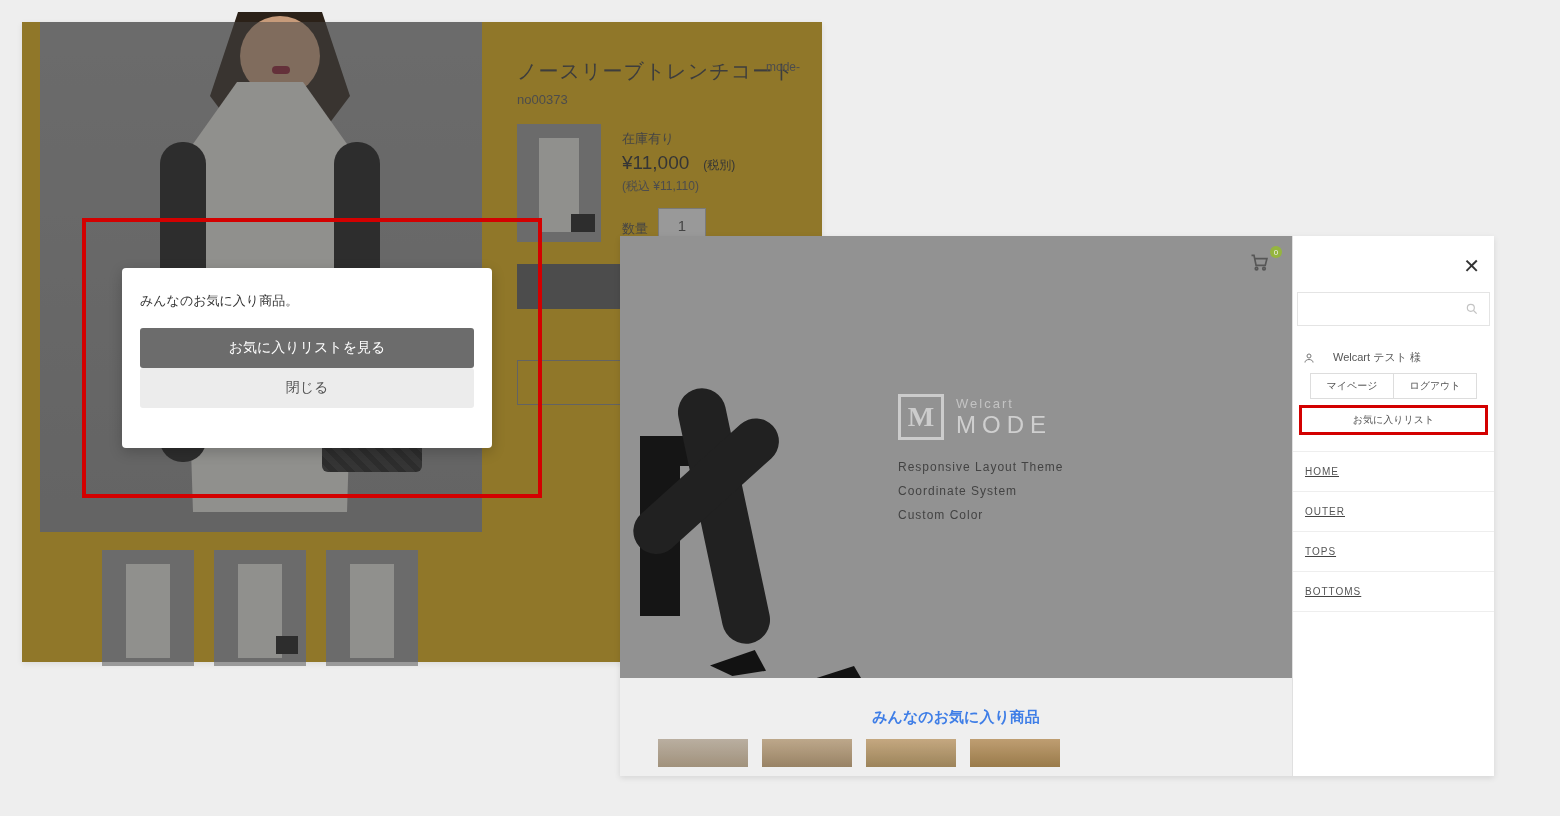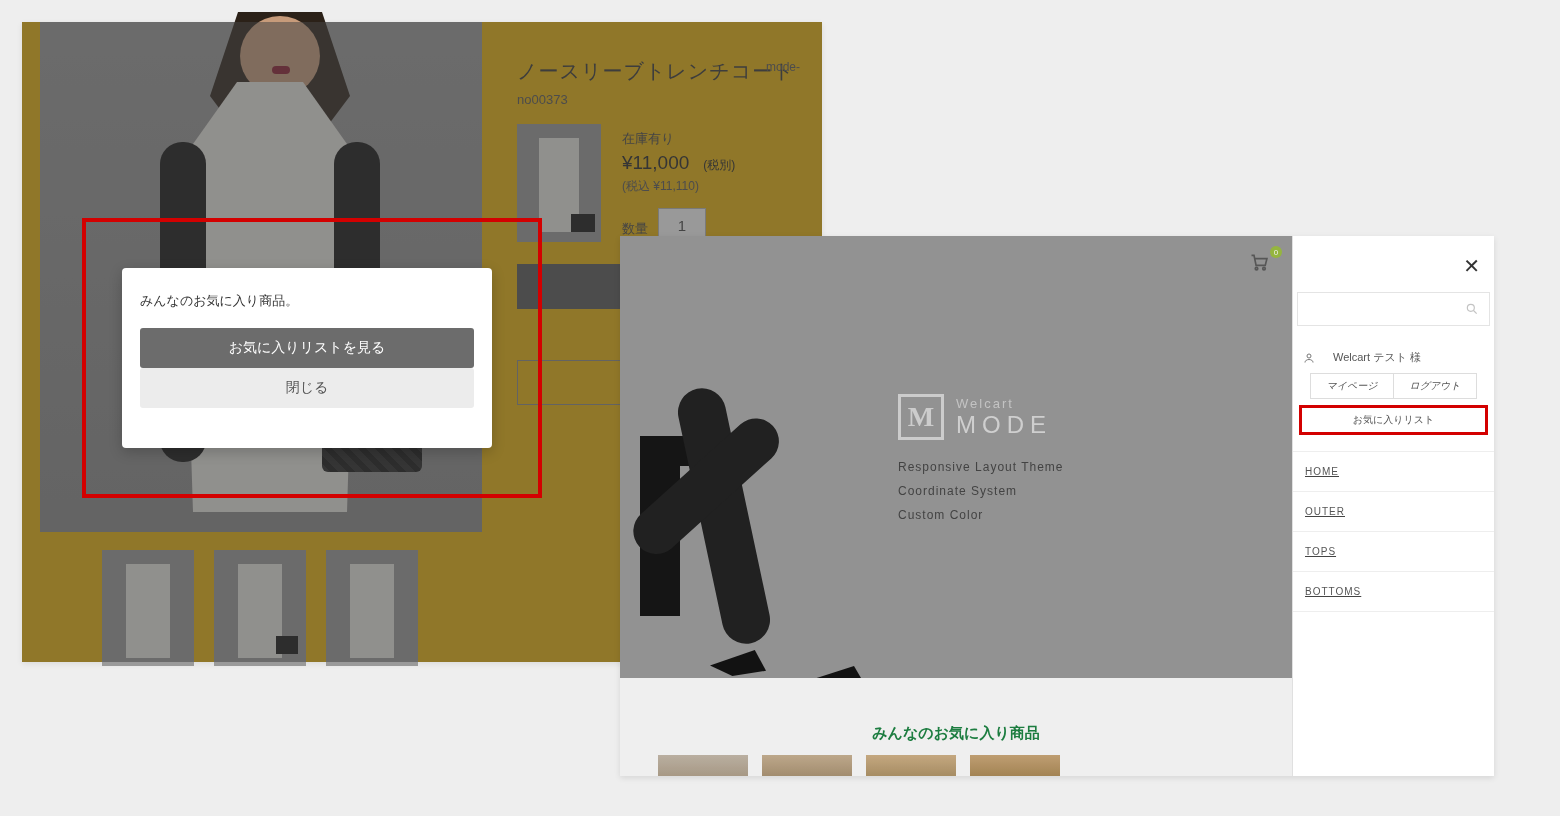--- a/index.html
+++ b/index.html
@@ -152,21 +152,21 @@
   width:46px; height:46px; border:3px solid #d8d8d8; display:flex; align-items:center; justify-content:center;
   font-size:28px; font-weight:600; color:#d8d8d8; font-family:Georgia,serif;
 }
 .hero-brand .l1{font-size:13px; letter-spacing:2px; color:#cfcfcf;}
 .hero-brand .l2{font-size:24px; letter-spacing:6px; color:#dcdcdc; font-weight:300;}
 .hero-tag{font-size:12px; letter-spacing:1px; color:#404040; margin-top:10px;}
 
 .hero-bottom-strip{
   position:absolute; left:0; bottom:0; width:100%; height:98px; background:#fff;
 }
-.hero-bottom-title{ text-align:center; padding-top:30px; font-size:15px; font-weight:600; color:#15803d;margin-top:16px;}
+.hero-bottom-title{ text-align:center; padding-top:30px; font-size:15px; font-weight:600; color:#3b82f6;}
 .hero-bottom-thumbs{ display:flex; gap:14px; justify-content:flex-start; padding:12px 38px 0;}
 .hb-thumb{width:90px; height:28px; background:#b0b0b0; overflow:hidden;}
 .hb-thumb.t1{background:linear-gradient(#c4b8a8,#a8977f);}
 .hb-thumb.t2{background:linear-gradient(#c8b090,#9f8766);}
 .hb-thumb.t3{background:linear-gradient(#d0b084,#a3885a);}
 .hb-thumb.t4{background:linear-gradient(#caa574,#a07e48);}
 
 .cart-icon-wrap{ position:absolute; right:14px; top:16px; width:30px; height:30px;}
 .cart-icon { width:22px; height:20px; position:relative;}
 .cart-icon svg{width:22px;height:20px;}
@@ -179,21 +179,21 @@
 .sidebar {
   width:202px; background:#fff; border-left:1px solid #e0e0e0; position:relative; font-size:11px; color:#444;
 }
 .close-x{ position:absolute; right:14px; top:18px; cursor:pointer; font-size:20px; color:#333;}
 .search-row{
   margin:56px 4px 0; height:34px; border:1px solid #e4e4e4; display:flex; align-items:center; justify-content:flex-end; padding-right:10px;
 }
 .search-row svg{width:14px;height:14px;opacity:0.5;}
 .user-row{ margin:24px 10px 8px; display:flex; align-items:center; gap:18px; color:#555;}
 .user-row svg{width:12px;height:12px;}
-.user-btns{ display:flex; gap:0; margin:0 17px;font-style:italic;}
+.user-btns{ display:flex; gap:0; margin:0 17px;}
 .user-btn{ flex:1; height:26px; border:1px solid #ddd; display:flex; align-items:center; justify-content:center; font-size:10px; color:#555; cursor:pointer;}
 .user-btn + .user-btn{border-left:none;}
 .fav-list-btn{
   margin:6px 6px 0; height:30px; display:flex; align-items:center; justify-content:center;
   font-size:10px; color:#555; border:1px solid transparent;
 }
 .red-box-2{ border:3px solid #d30000 !important;}
 .nav-list{ margin-top:16px;text-decoration:underline;}
 .nav-item{
   padding:14px 12px; border-top:1px solid #eee; font-size:10px; letter-spacing:1px; color:#555; cursor:pointer;

